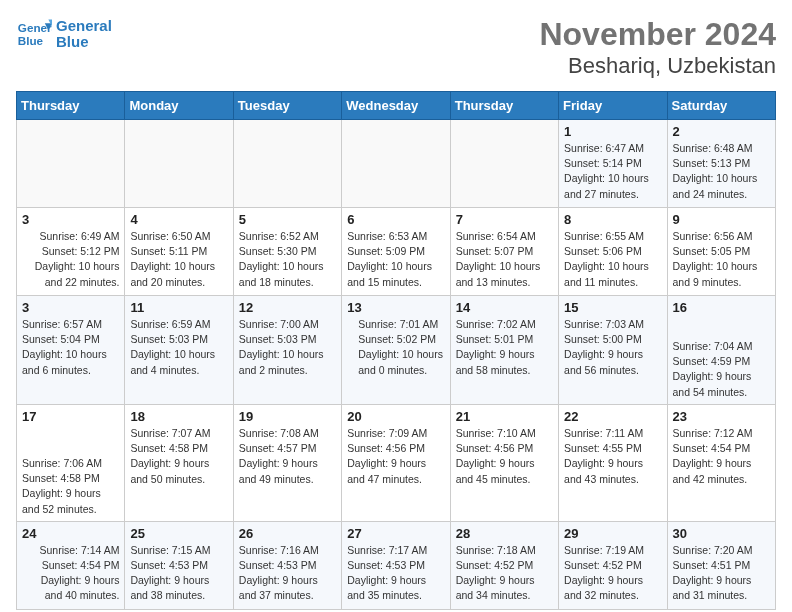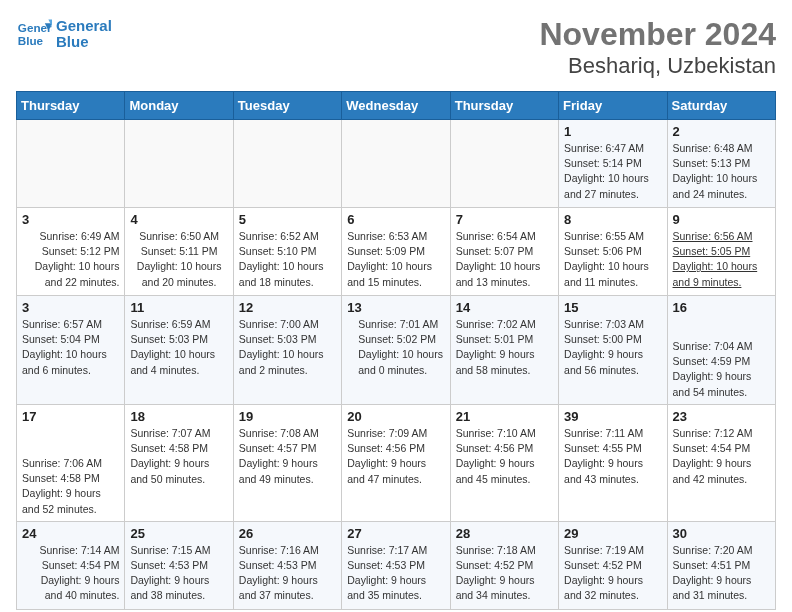--- a/index.html
+++ b/index.html
@@ -139,29 +139,29 @@
       <tr>
         <td>
           <span class="day-num">3</span>
           <div class="day-info" style="white-space: pre-line; text-align: right;">Sunrise: 6:49 AM
 Sunset: 5:12 PM
 Daylight: 10 hours
 and 22 minutes.</div>
         </td>
         <td>
           <span class="day-num">4</span>
-          <div class="day-info" style="white-space: pre-line; text-align: center;">Sunrise: 6:50 AM
+          <div class="day-info" style="white-space: pre-line;">Sunrise: 6:50 AM
 Sunset: 5:11 PM
 Daylight: 10 hours
 and 20 minutes.</div>
         </td>
         <td>
           <span class="day-num">5</span>
           <div class="day-info" style="white-space: pre-line;">Sunrise: 6:52 AM
-Sunset: 5:10 PM
+Sunset: 5:30 PM
 Daylight: 10 hours
 and 18 minutes.</div>
         </td>
         <td>
           <span class="day-num">6</span>
           <div class="day-info" style="white-space: pre-line;">Sunrise: 6:53 AM
 Sunset: 5:09 PM
 Daylight: 10 hours
 and 15 minutes.</div>
         </td>
@@ -174,21 +174,21 @@
         </td>
         <td>
           <span class="day-num">8</span>
           <div class="day-info" style="white-space: pre-line;">Sunrise: 6:55 AM
 Sunset: 5:06 PM
 Daylight: 10 hours
 and 11 minutes.</div>
         </td>
         <td>
           <span class="day-num">9</span>
-          <div class="day-info" style="white-space: pre-line; text-decoration: underline;">Sunrise: 6:56 AM
+          <div class="day-info" style="white-space: pre-line;">Sunrise: 6:56 AM
 Sunset: 5:05 PM
 Daylight: 10 hours
 and 9 minutes.</div>
         </td>
       </tr>
       <tr>
         <td>
           <span class="day-num">3</span>
           <div class="day-info" style="white-space: pre-line;">Sunrise: 6:57 AM
 Sunset: 5:04 PM
@@ -268,21 +268,21 @@
 and 47 minutes.</div>
         </td>
         <td>
           <span class="day-num">21</span>
           <div class="day-info" style="white-space: pre-line;">Sunrise: 7:10 AM
 Sunset: 4:56 PM
 Daylight: 9 hours
 and 45 minutes.</div>
         </td>
         <td>
-          <span class="day-num">39</span>
+          <span class="day-num">22</span>
           <div class="day-info" style="white-space: pre-line;">Sunrise: 7:11 AM
 Sunset: 4:55 PM
 Daylight: 9 hours
 and 43 minutes.</div>
         </td>
         <td>
           <span class="day-num">23</span>
           <div class="day-info" style="white-space: pre-line;">Sunrise: 7:12 AM
 Sunset: 4:54 PM
 Daylight: 9 hours

